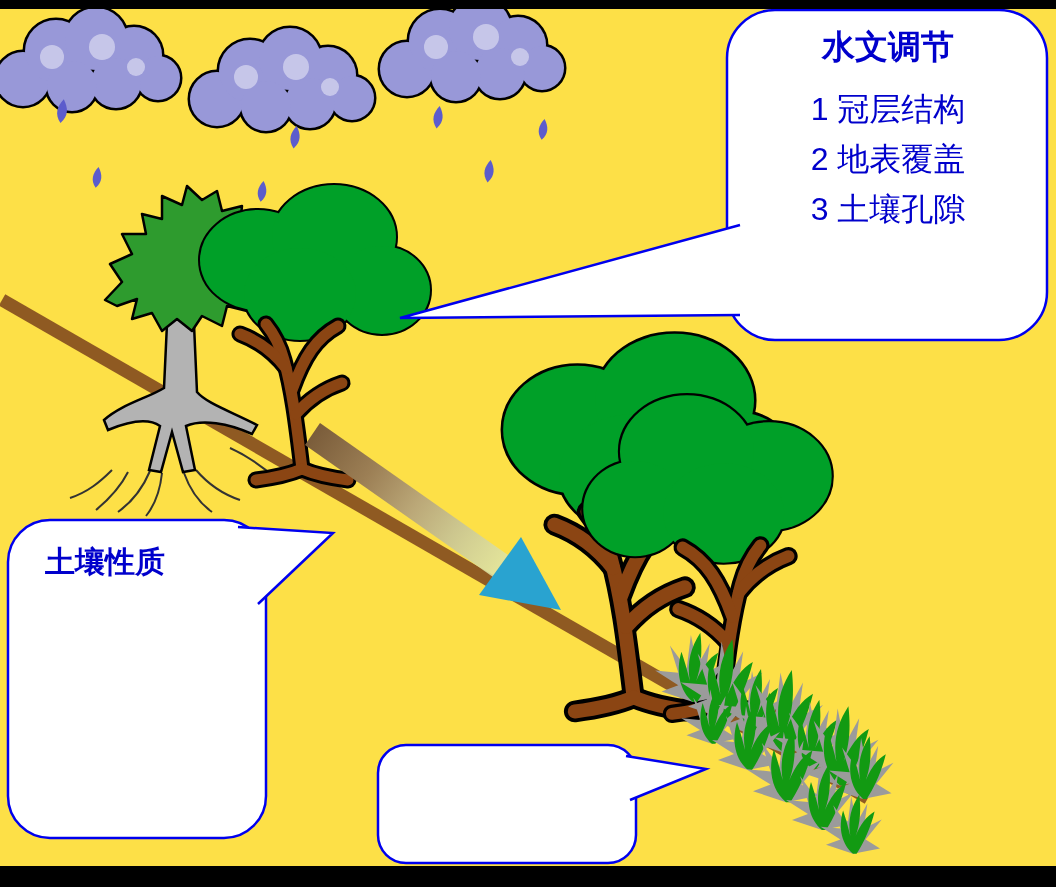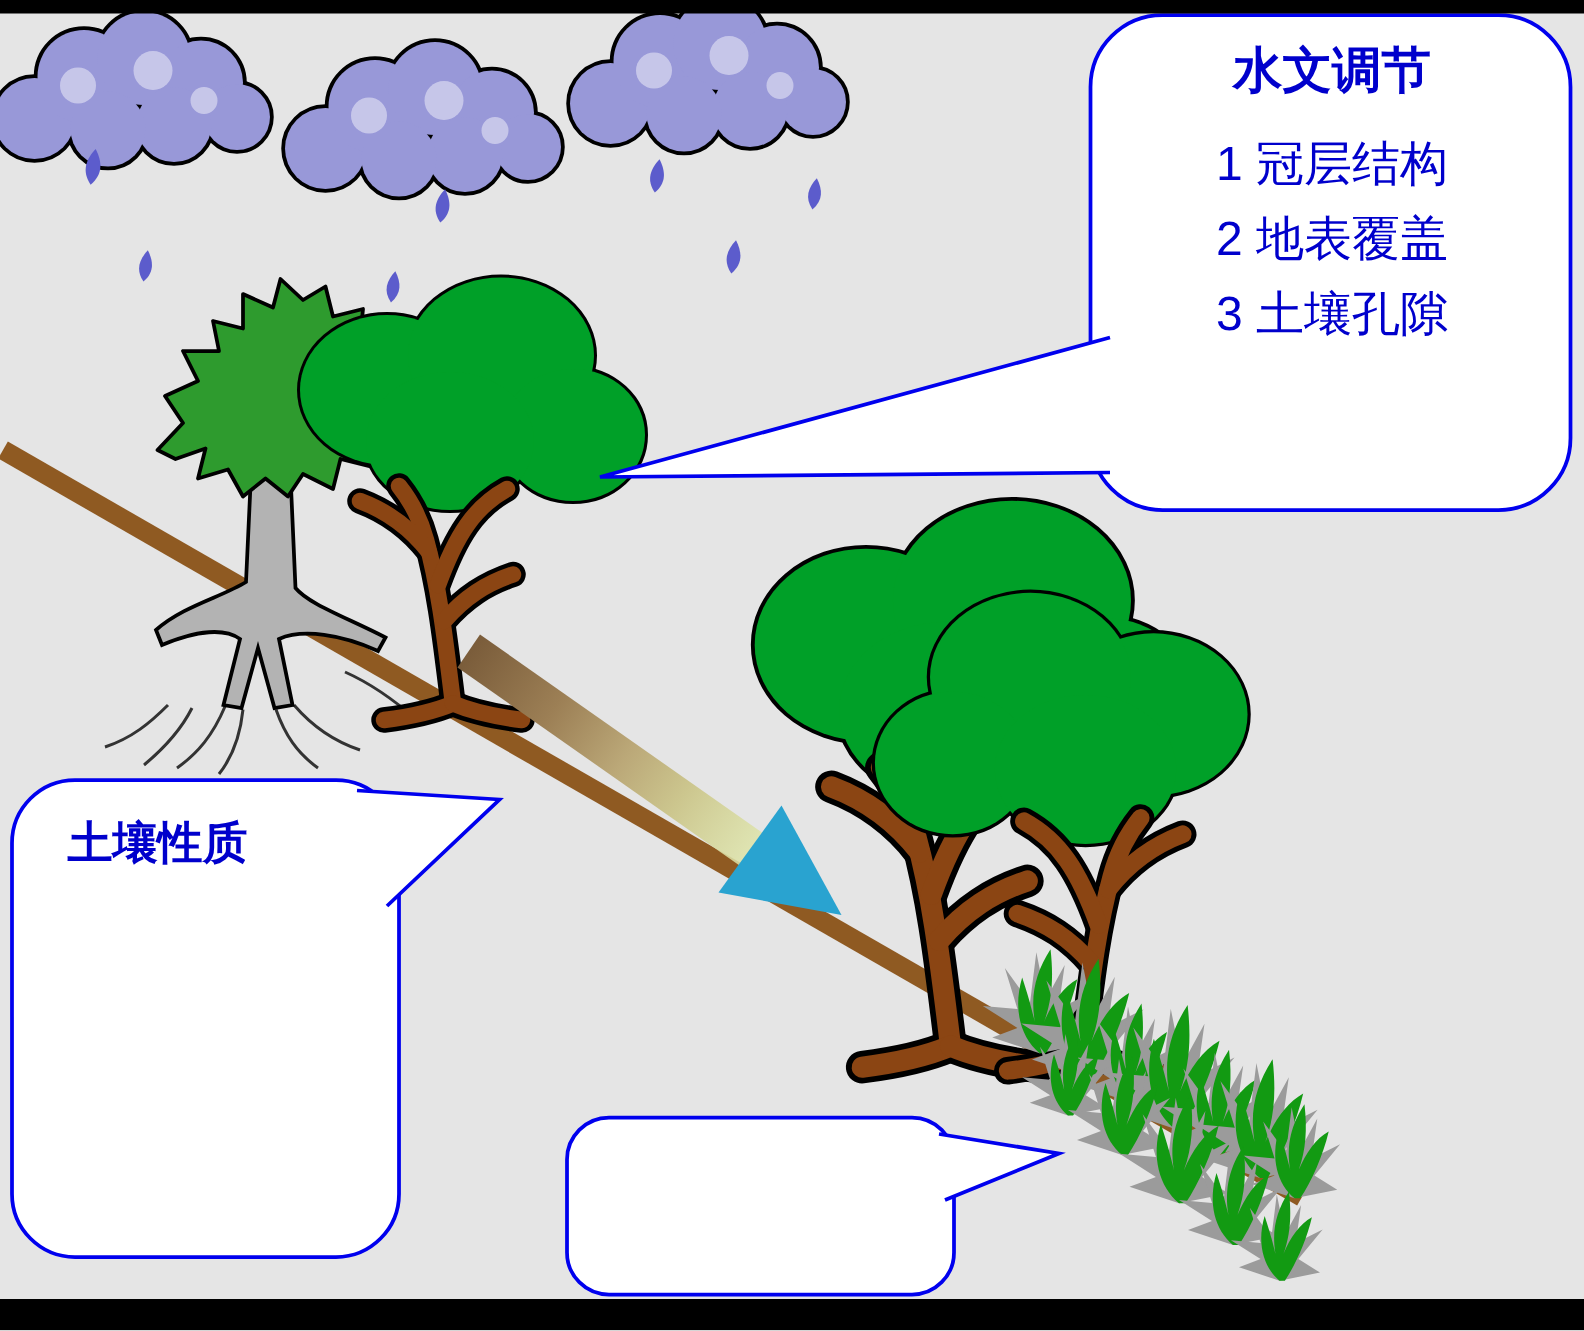--- a/index.html
+++ b/index.html
@@ -1,17 +1,17 @@
 <!DOCTYPE html>
 <html><head>
 <meta charset="utf-8">
 <style>
   html,body{margin:0;padding:0;background:#fff;}
   .canvas{
-    position:relative;width:1056px;height:887px;background:#e5e5e5;
+    position:relative;width:1056px;height:887px;background:#fde047;
     overflow:hidden;font-family:"Liberation Sans","DejaVu Sans",sans-serif;
   }
   .canvas svg{position:absolute;left:0;top:0;}
   text{font-family:"Liberation Sans","DejaVu Sans",sans-serif;}
 </style>
 </head>
 <body>
 
 <div class="canvas">
 <svg width="1056" height="887" viewBox="0 0 1056 887">

